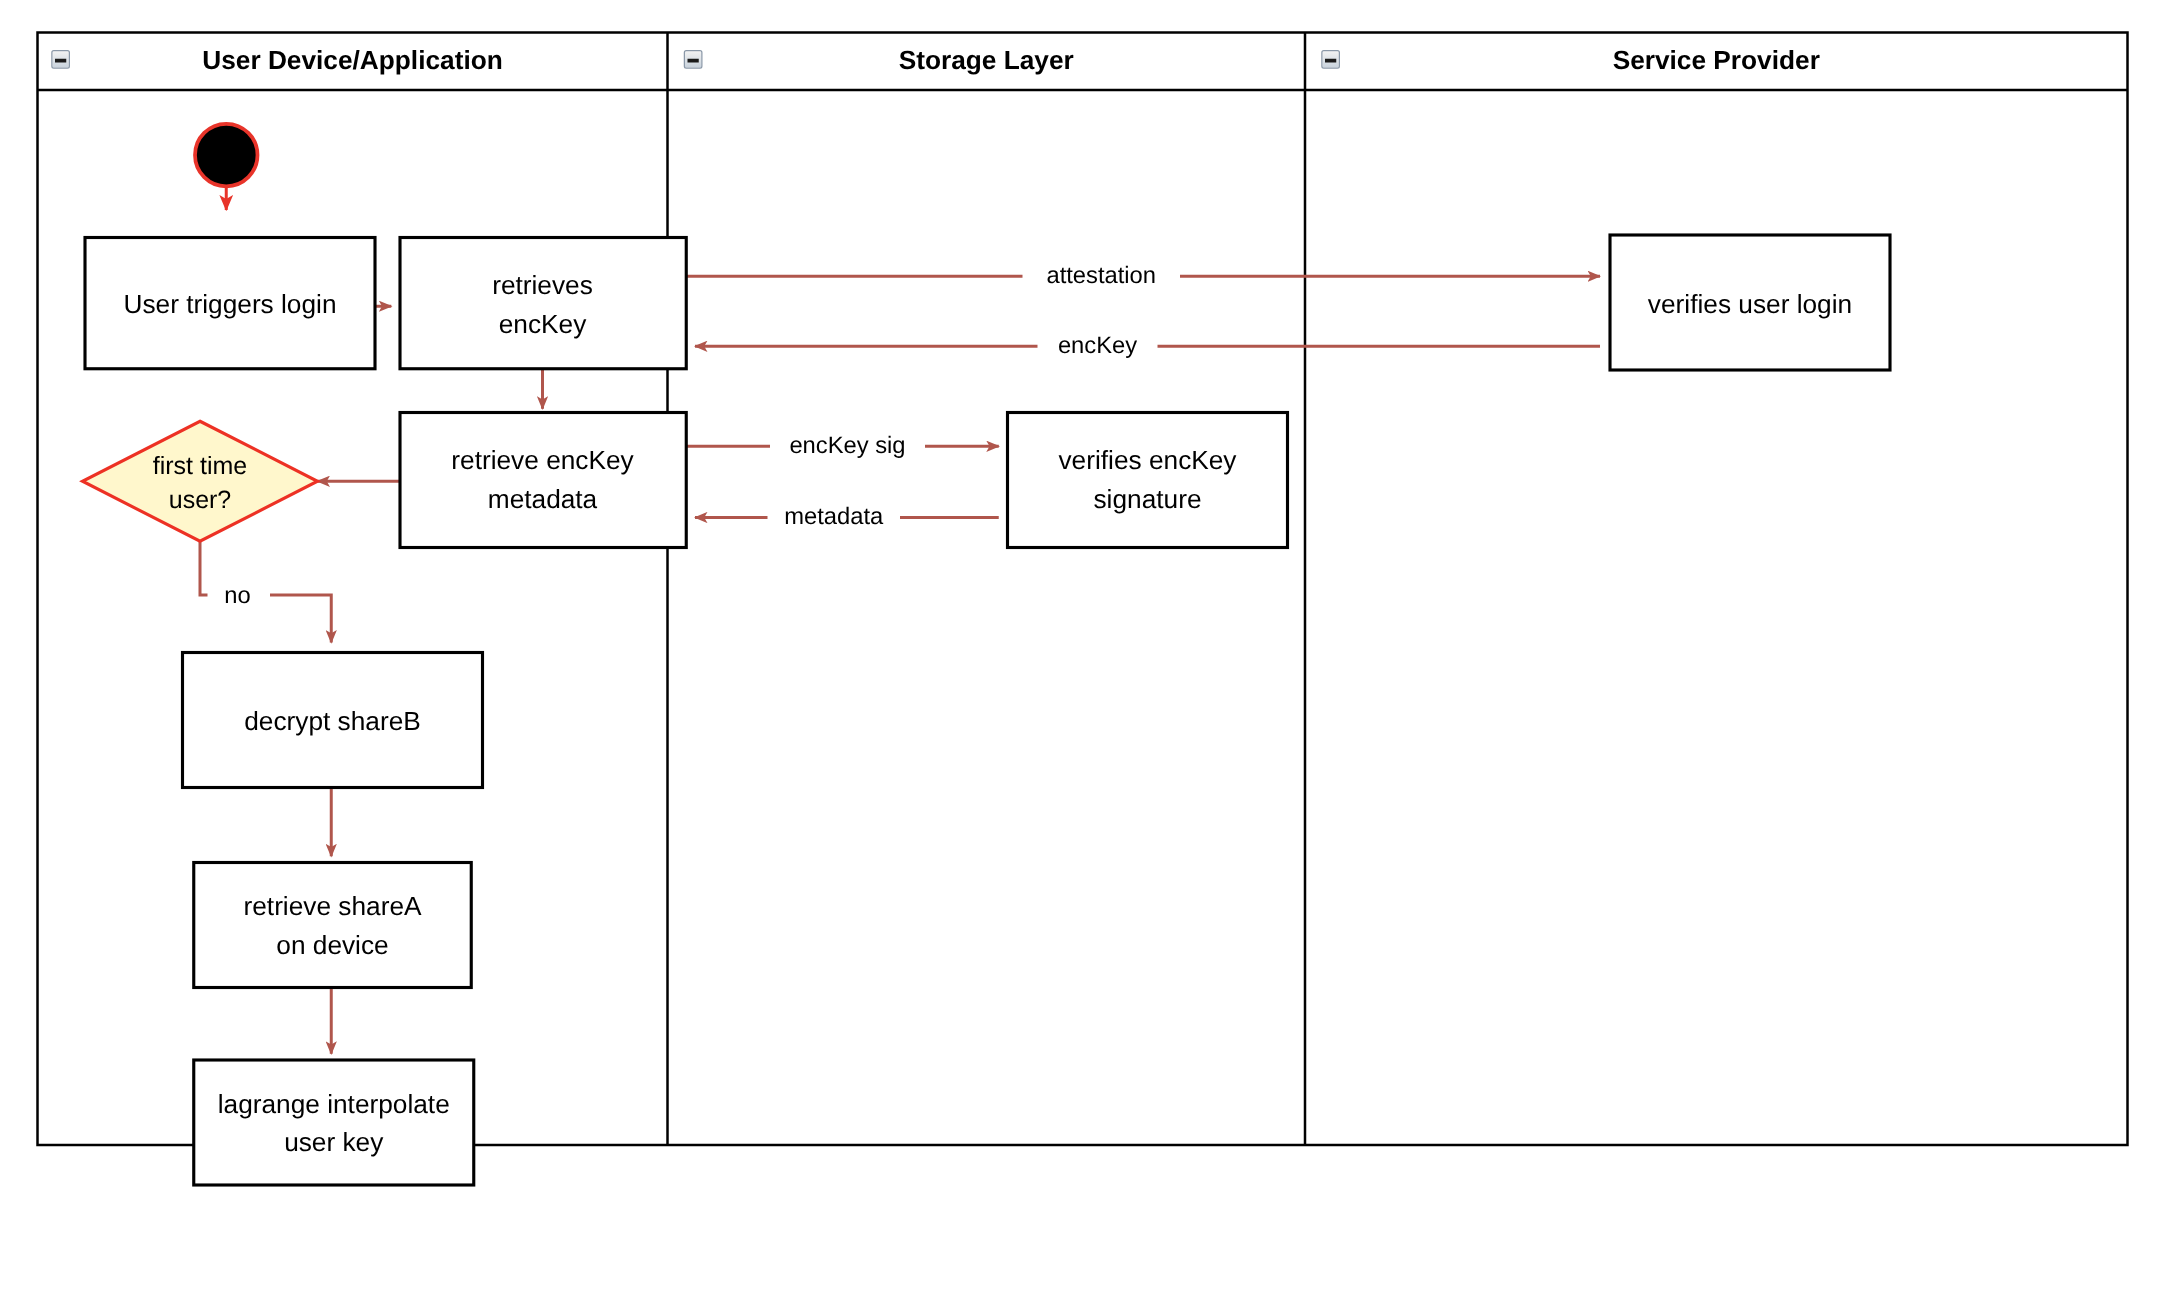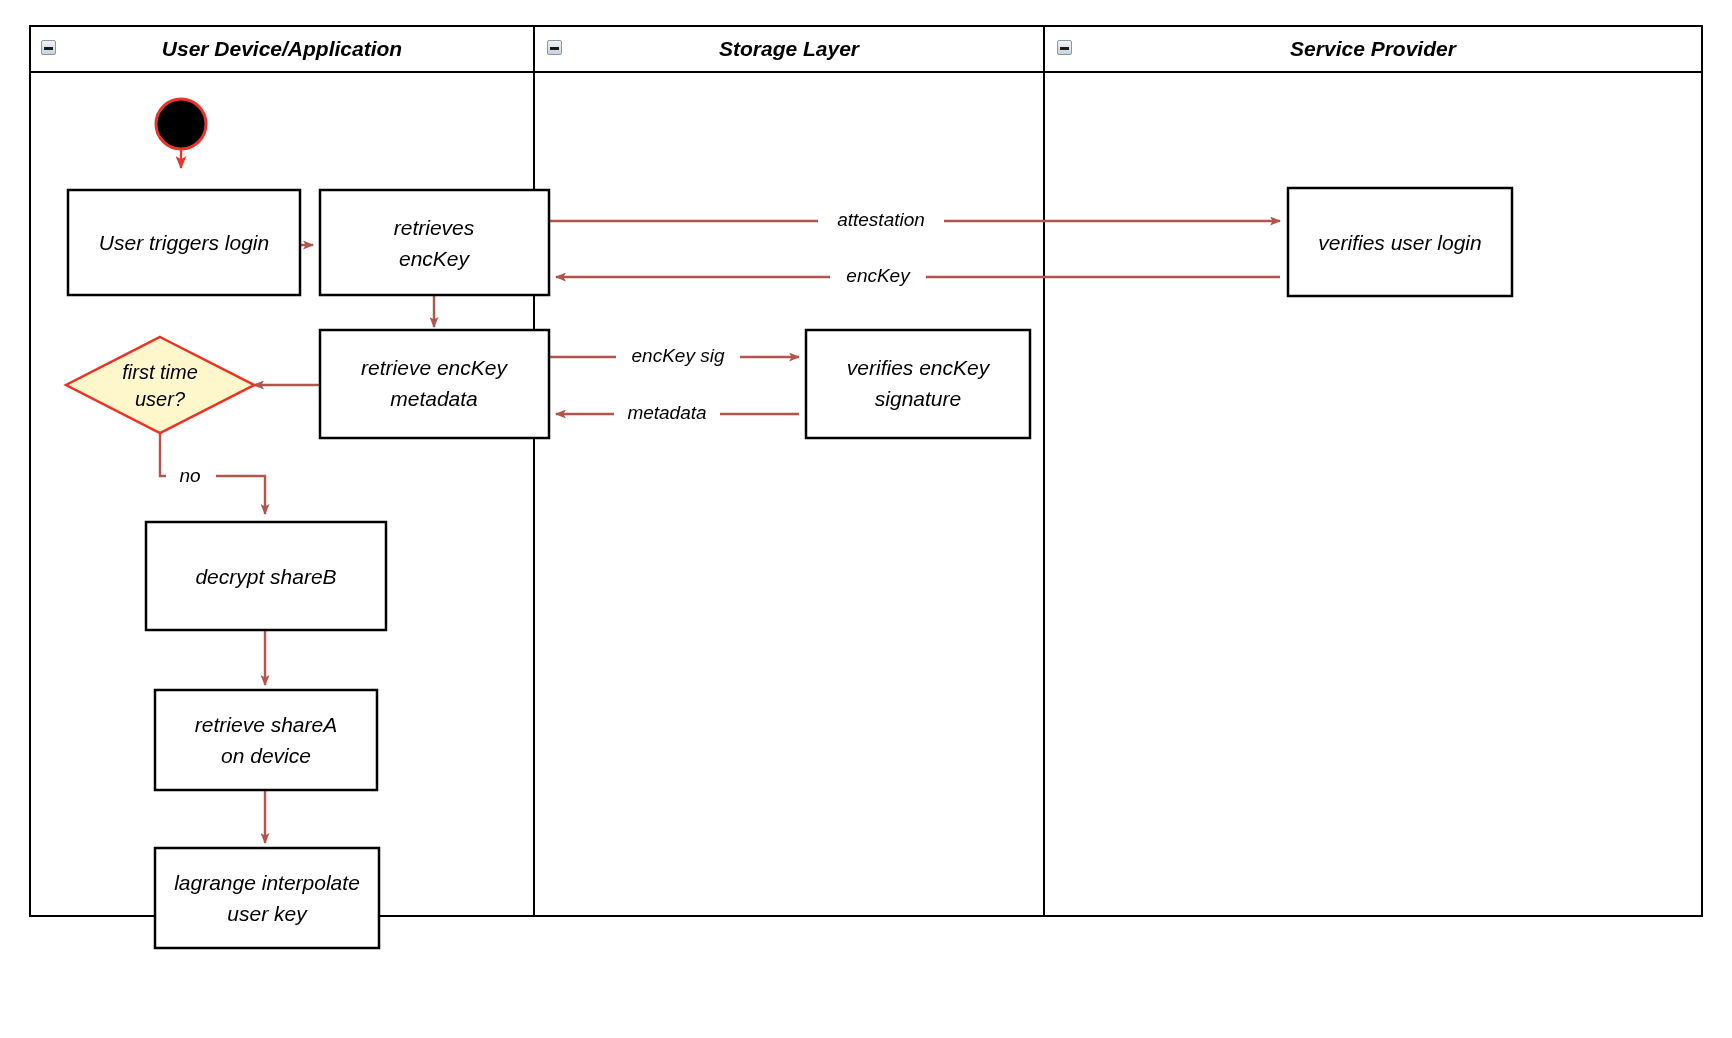--- a/index.html
+++ b/index.html
@@ -8,21 +8,20 @@
     padding: 0;
     background: #ffffff;
     font-family: "Liberation Sans", sans-serif;
   }
   #stage {
     position: relative;
     width: 1732px;
     height: 1038px;
     background: #ffffff;
     overflow: hidden;
-    font-style: italic;
   }
   svg.diagram {
     position: absolute;
     left: 0;
     top: 0;
     width: 1732px;
     height: 1038px;
     display: block;
   }
   .lane-rect {

